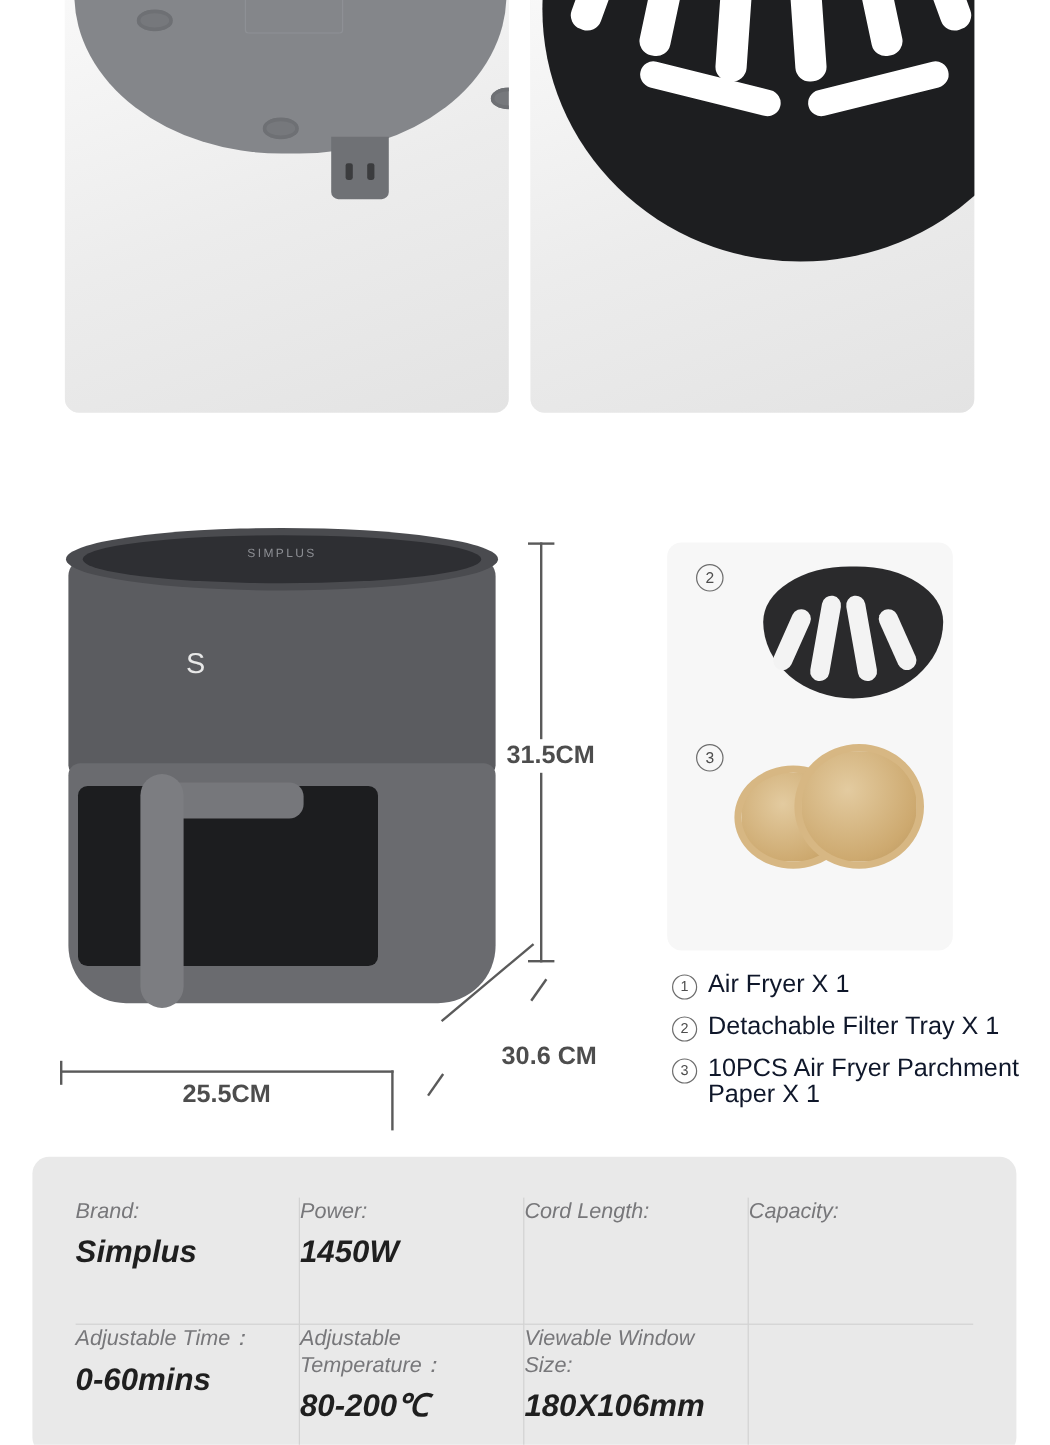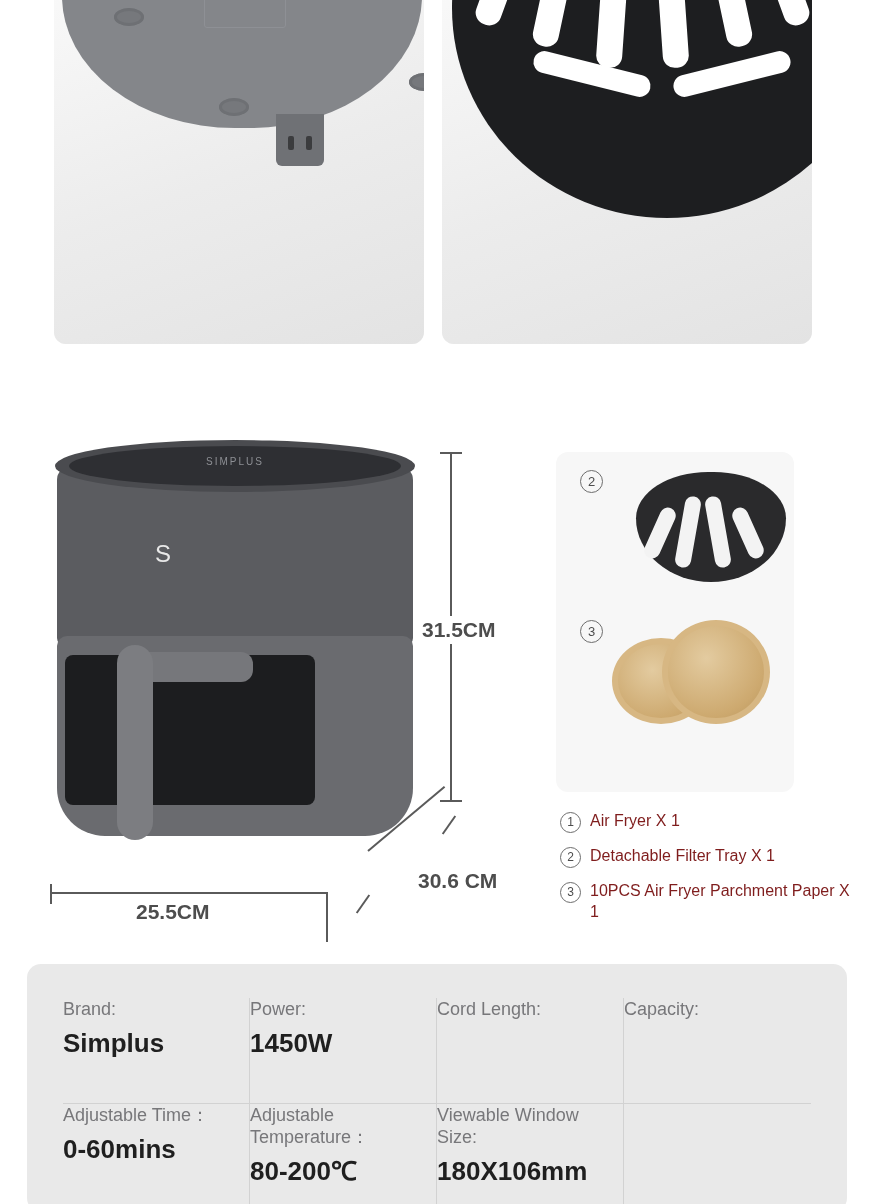--- a/index.html
+++ b/index.html
@@ -296,43 +296,44 @@
     height: 19px;
     border: 1px solid #6d6d6d;
     border-radius: 50%;
     font-size: 12px;
     line-height: 19px;
     text-align: center;
     color: #4d4d4d;
     margin-top: 2px;
   }
   .acc-item .txt {
-    font-size: 16px;
+    font-size: 21px;
     line-height: 21px;
-    color: #7f1d1d;
+    color: #0f172a;
   }
 
   
   .spec-table {
     position: absolute;
     left: 27px;
     top: 964px;
     width: 820px;
     height: 248px;
     background: #e9e9e9;
     border-radius: 14px;
     box-sizing: border-box;
     padding: 34px 36px 0 36px;
     display: grid;
     grid-template-columns: repeat(4, 1fr);
     grid-template-rows: 106px 106px;
   }
   .spec-cell {
     padding-right: 14px;
     box-sizing: border-box;
+    font-style: italic;
   }
   .spec-cell.border-r { border-right: 1px solid #d2d2d2; }
   .spec-cell.border-b { border-bottom: 1px solid #d2d2d2; }
   .spec-label {
     color: #77777a;
     font-size: 18px;
     line-height: 22px;
     margin-bottom: 8px;
   }
   .spec-value {
@@ -397,21 +398,21 @@
   <div class="dim-text" style="left:418px; top:216px; background:#ffffff; padding:2px 4px;">31.5CM</div>
 
   <div class="measure-line" style="left:368px; top:450px; width:100px; height:2px; transform:rotate(-40deg); transform-origin:left center;"></div>
   <div class="measure-line" style="left:362px; top:493px; width:2px; height:22px; transform:rotate(35deg);"></div>
   <div class="measure-line" style="left:448px; top:414px; width:2px; height:22px; transform:rotate(35deg);"></div>
   <div class="dim-text" style="left:418px; top:469px;">30.6 CM</div>
 
   <div class="measure-line" style="left:50px;  top:492px; width:278px; height:2px;"></div>
   <div class="measure-line" style="left:50px;  top:484px; width:2px; height:20px;"></div>
   <div class="measure-line" style="left:326px; top:492px; width:2px; height:50px;"></div>
-  <div class="dim-text" style="left:136px; top:500px;">25.5CM</div>
+  <div class="dim-text" style="left:152px; top:500px;">25.5CM</div>
 
   <div class="acc-panel">
     <div class="acc-badge" style="left:24px; top:18px;">2</div>
     <div class="acc-img" style="top:20px;">
       <div class="tray">
         <div class="tray-hole" style="left:16px; top:34px; width:16px; height:54px; transform:rotate(24deg);"></div>
         <div class="tray-hole" style="left:44px; top:24px; width:16px; height:72px; transform:rotate(10deg);"></div>
         <div class="tray-hole" style="left:74px; top:24px; width:16px; height:72px; transform:rotate(-10deg);"></div>
         <div class="tray-hole" style="left:104px; top:34px; width:16px; height:54px; transform:rotate(-24deg);"></div>
       </div>

